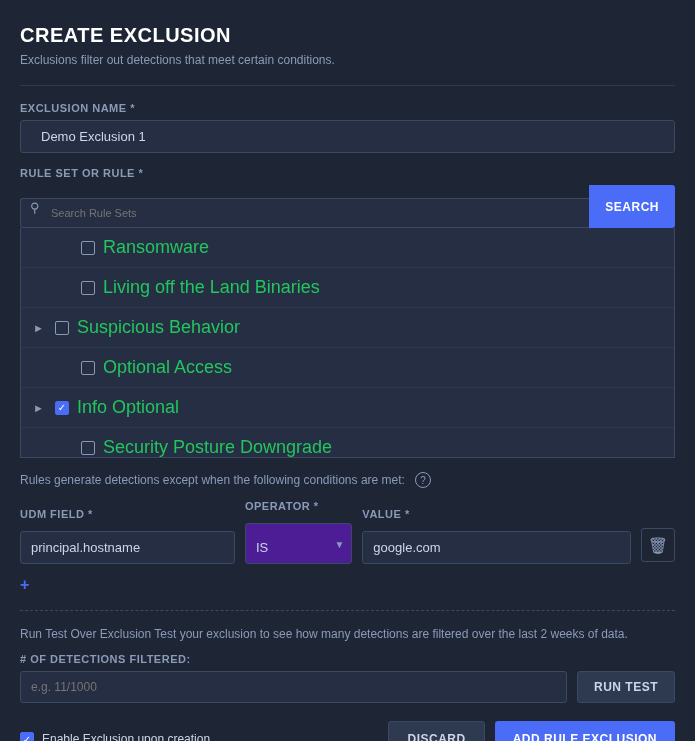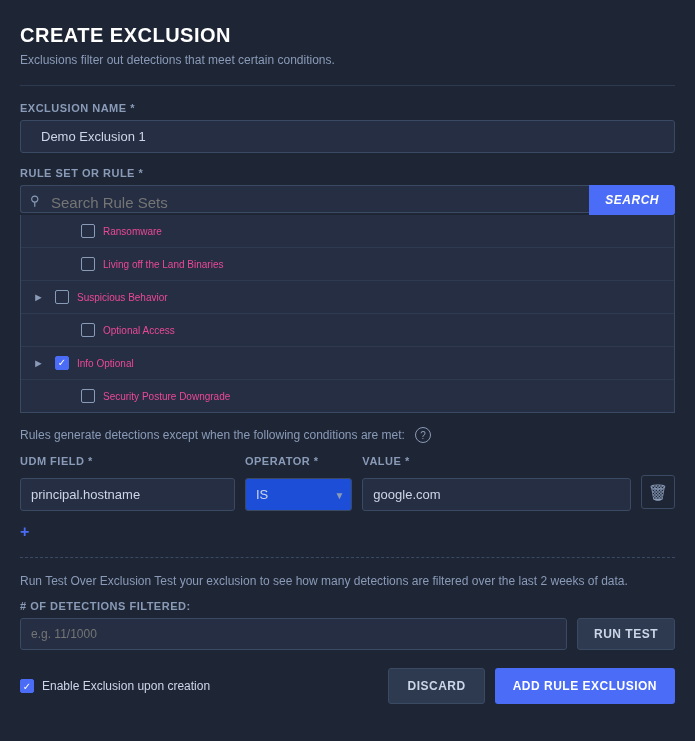--- a/index.html
+++ b/index.html
@@ -67,35 +67,35 @@
       color: #8a9bb8;
       font-size: 13px;
     }
     .search-input {
       width: 100%;
       background: #252e42;
       border: 1px solid #3a4a63;
       border-right: none;
       border-radius: 3px 0 0 3px;
       color: #cdd6e8;
-      padding: 8px 10px 1px 30px;
-      font-size: 15px;
+      padding: 8px 10px 8px 30px;
+      font-size: 11px;
       outline: none;
+      margin-top: 13px;
     }
     .search-btn {
       background: #4a6cf7;
       color: #fff;
       border: none;
       border-radius: 0 3px 3px 0;
       padding: 8px 16px;
       font-size: 12px;
       font-weight: 700;
       cursor: pointer;
       letter-spacing: 0.5px;
-      font-style: italic;
     }
     .rule-list {
       border: 1px solid #3a4a63;
       border-top: none;
       background: #252e42;
       max-height: 230px;
       overflow-y: auto;
     }
     .rule-item {
       display: flex;
@@ -128,22 +128,22 @@
       background: #4a6cf7;
       border-color: #4a6cf7;
     }
     .checkbox-wrap.checked::after {
       content: '✓';
       color: #fff;
       font-size: 10px;
       line-height: 1;
     }
     .rule-name {
-      font-size: 10px;
-      color: #ec4899;
+      font-size: 18px;
+      color: #22c55e;
     }
     .rule-item.indented {
       padding-left: 38px;
     }
     .rule-list-wrap {
       position: relative;
     }
     .conditions-text {
       margin-top: 14px;
       margin-bottom: 12px;
@@ -188,25 +188,25 @@
       background: #252e42;
       border: 1px solid #3a4a63;
       border-radius: 3px;
       color: #cdd6e8;
       padding: 8px 10px;
       font-size: 13px;
       outline: none;
       width: 100%;
     }
     .operator-select {
-      background: #1d4ed8;
-      border: 1px solid #3a4a63;
-      border-radius: 3px;
-      color: #cdd6e8;
-      padding: 8px 28px 8px 10px;
+      background: #4c1d95;
+      border: 1px solid #3a4a63;
+      border-radius: 3px;
+      color: #cdd6e8;
+      padding: 16px 28px 8px 10px;
       font-size: 13px;
       outline: none;
       width: 100%;
       appearance: none;
       -webkit-appearance: none;
       cursor: pointer;
       position: relative;
     }
     .select-wrap {
       position: relative;

